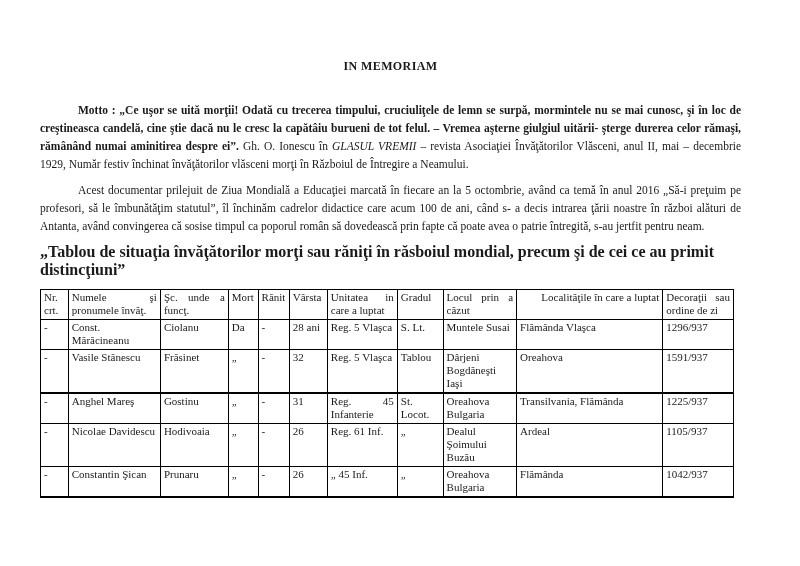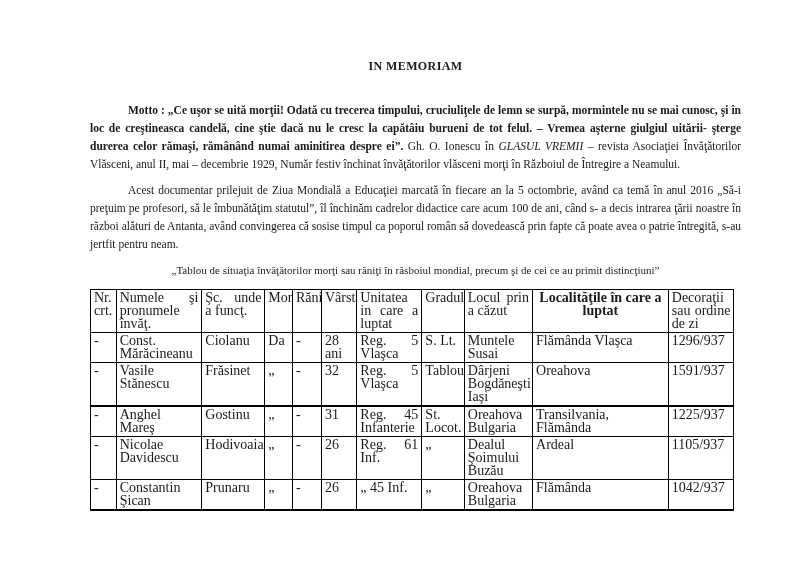--- a/index.html
+++ b/index.html
@@ -6,62 +6,63 @@
   body {
     width: 800px; height: 566px;
     background: #ffffff;
     color: #1a1a1a;
     font-family: "Liberation Serif", "DejaVu Serif", serif;
     overflow: hidden;
   }
   .page {
     box-sizing: border-box;
     width: 800px; height: 566px;
-    padding: 59px 59px 0 90px;
+    padding: 59px 59px 0 40px;
   }
   .doc-title {
     text-align: center;
     font-weight: bold;
     font-size: 12px;
     letter-spacing: 0.4px;
     margin: 0 0 27px 0;
   }
   p.body-par {
     font-size: 11.5px;
     line-height: 18px;
     text-align: justify;
     text-indent: 38px;
     margin: 0 0 8px 0;
     font-family: Liberation Serif, serif;
   }
   p.body-par .b { font-weight: bold; }
   p.body-par .i { font-style: italic; }
   p.caption {
-    font-size: 11px;
+    font-size: 16px;
     line-height: 18px;
-    text-align: center;
+    text-align: left;
     text-indent: 0;
     margin: 6px 0 10px 0;
+    font-weight: bold;
   }
   table.cas {
     width: 99%;
     border-collapse: collapse;
     table-layout: fixed;
-    font-size: 14px;
+    font-size: 11px;
     line-height: 13px;
   }
   table.cas th, table.cas td {
     border: 1px solid #000;
     padding: 1px 3px 2px 3px;
     vertical-align: top;
     font-weight: normal;
     text-align: justify;
     overflow: hidden;
   }
-  table.cas th:nth-child(10) { text-align: center; font-weight: bold; }
+  table.cas th:nth-child(10) { text-align: right; }
   table.cas tbody tr:nth-child(2) td { border-bottom-width: 2px; }
   table.cas tbody tr:last-child td { border-bottom-width: 2px; }
 </style>
 </head>
 <body>
 
 <div class="page">
 
   <h1 class="doc-title">IN MEMORIAM</h1>
 

